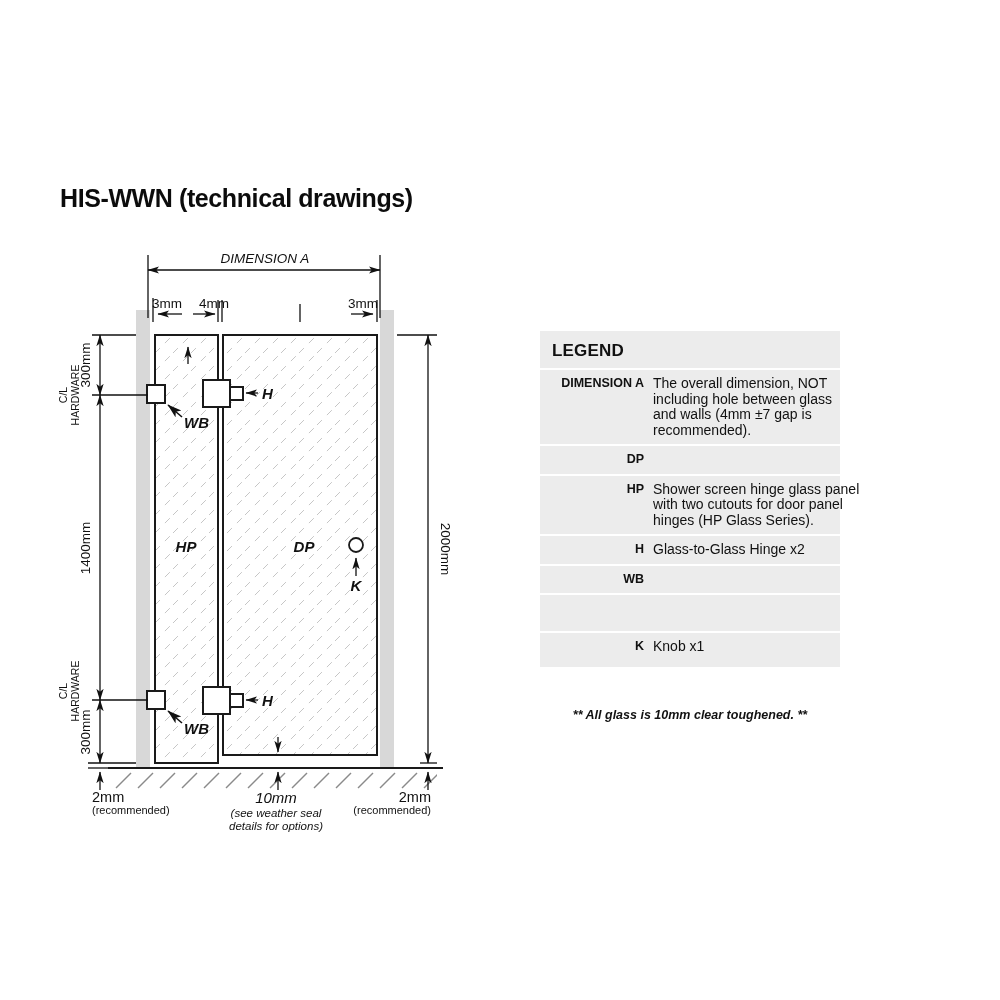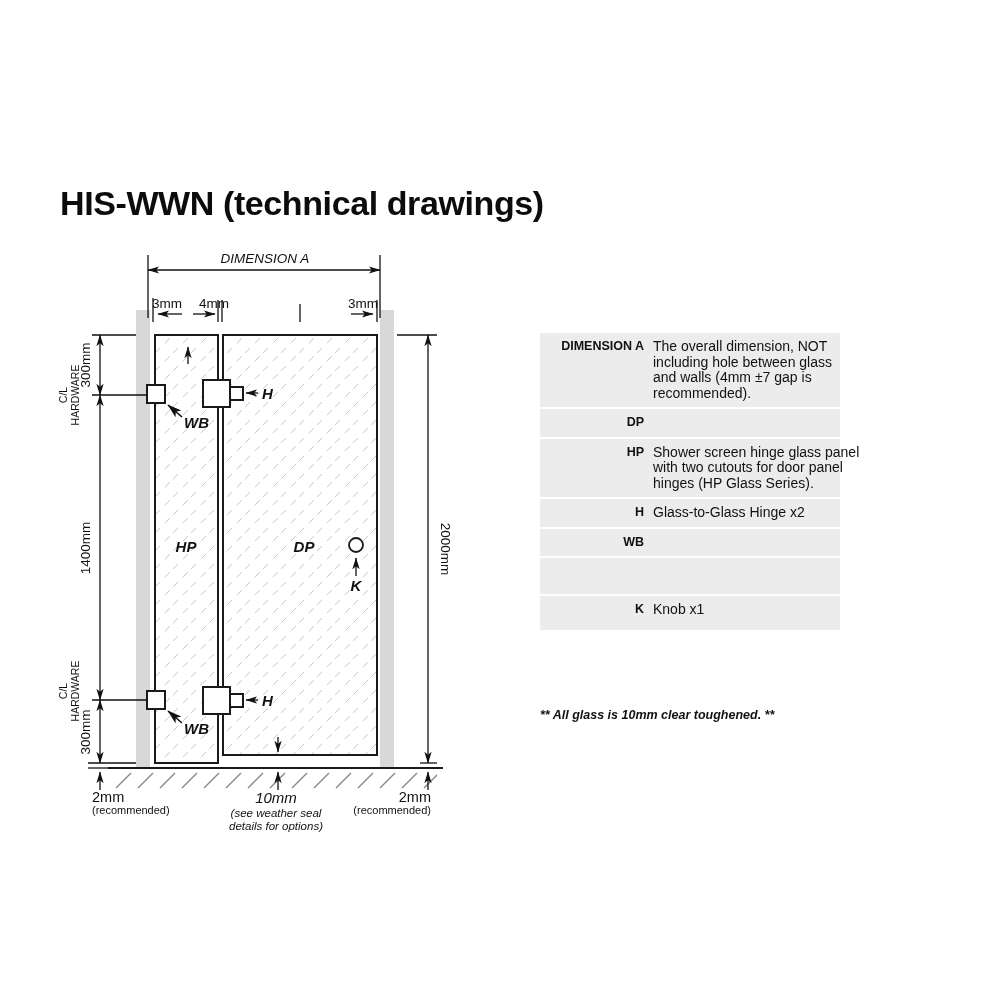--- a/index.html
+++ b/index.html
@@ -1,38 +1,38 @@
 <!DOCTYPE html>
 <html><head>
 <meta charset="utf-8">
 <style>
   html,body{margin:0;padding:0;background:#fff;}
   #canvas{position:relative;width:1000px;height:1000px;background:#ffffff;overflow:hidden;
           font-family:"Liberation Sans", sans-serif;color:#111;}
-  .page-title{position:absolute;left:60px;top:184px;font-size:34px;font-weight:bold;
+  .page-title{position:absolute;left:60px;top:184px;font-size:25px;font-weight:bold;
               letter-spacing:-0.4px;color:#0c0c0c;}
   svg text{font-family:"Liberation Sans", sans-serif;fill:#111;}
   .dimtxt{font-size:13.5px;}
   .dimtxt-i{font-size:13.5px;font-style:italic;}
   .biglbl{font-size:15px;font-weight:bold;font-style:italic;}
   .smlbl{font-size:11px;}
   .smlbl-i{font-size:11.5px;font-style:italic;}
   .mmbig{font-size:14.5px;}
   .mmbig-i{font-size:15px;font-style:italic;}
   .clsmall{font-size:10.5px;}
   
   .legend{position:absolute;left:540px;top:331px;width:300px;background:#ececec;}
   .legend-title{font-size:17px;font-weight:bold;padding:10px 0 7px 12px;letter-spacing:0.2px;}
   .sep{height:2px;background:#ffffff;}
   .lrow{display:flex;padding:6px 0;}
   .lterm{width:104px;text-align:right;font-weight:bold;font-size:12.5px;line-height:15.5px;flex:none;}
   .ldesc{margin-left:9px;font-size:14px;line-height:15.5px;white-space:nowrap;}
   .lrow-empty{height:24px;}
   .lrow-last{padding-bottom:12px;}
-  .legend-foot{position:absolute;left:540px;top:708px;width:300px;
+  .legend-foot{position:absolute;left:540px;top:708px;width:300px;text-align:center;
                font-style:italic;font-weight:bold;font-size:12.5px;}
 </style>
 </head>
 <body>
 
 <div id="canvas">
 
   <div class="page-title">HIS-WWN (technical drawings)</div>
 
   <svg style="position:absolute;left:55px;top:240px;" width="410" height="600" viewBox="55 240 410 600" xmlns="http://www.w3.org/2000/svg">
@@ -146,20 +146,21 @@
     <text class="mmbig" x="92" y="802">2mm</text>
     <text class="smlbl" x="92" y="814">(recommended)</text>
     <text class="mmbig-i" x="276" y="803" text-anchor="middle">10mm</text>
     <text class="smlbl-i" x="276" y="817" text-anchor="middle">(see weather seal</text>
     <text class="smlbl-i" x="276" y="830" text-anchor="middle">details for options)</text>
     <text class="mmbig" x="431" y="802" text-anchor="end">2mm</text>
     <text class="smlbl" x="431" y="814" text-anchor="end">(recommended)</text>
   </svg>
 
   <div class="legend">
+    <div class="legend-title">LEGEND</div>
     <div class="sep"></div>
 
     <div class="lrow">
       <div class="lterm">DIMENSION A</div>
       <div class="ldesc">
         <div>The overall dimension, NOT</div>
         <div>including hole between glass</div>
         <div>and walls (4mm ±7 gap is</div>
         <div>recommended).</div>
       </div>

